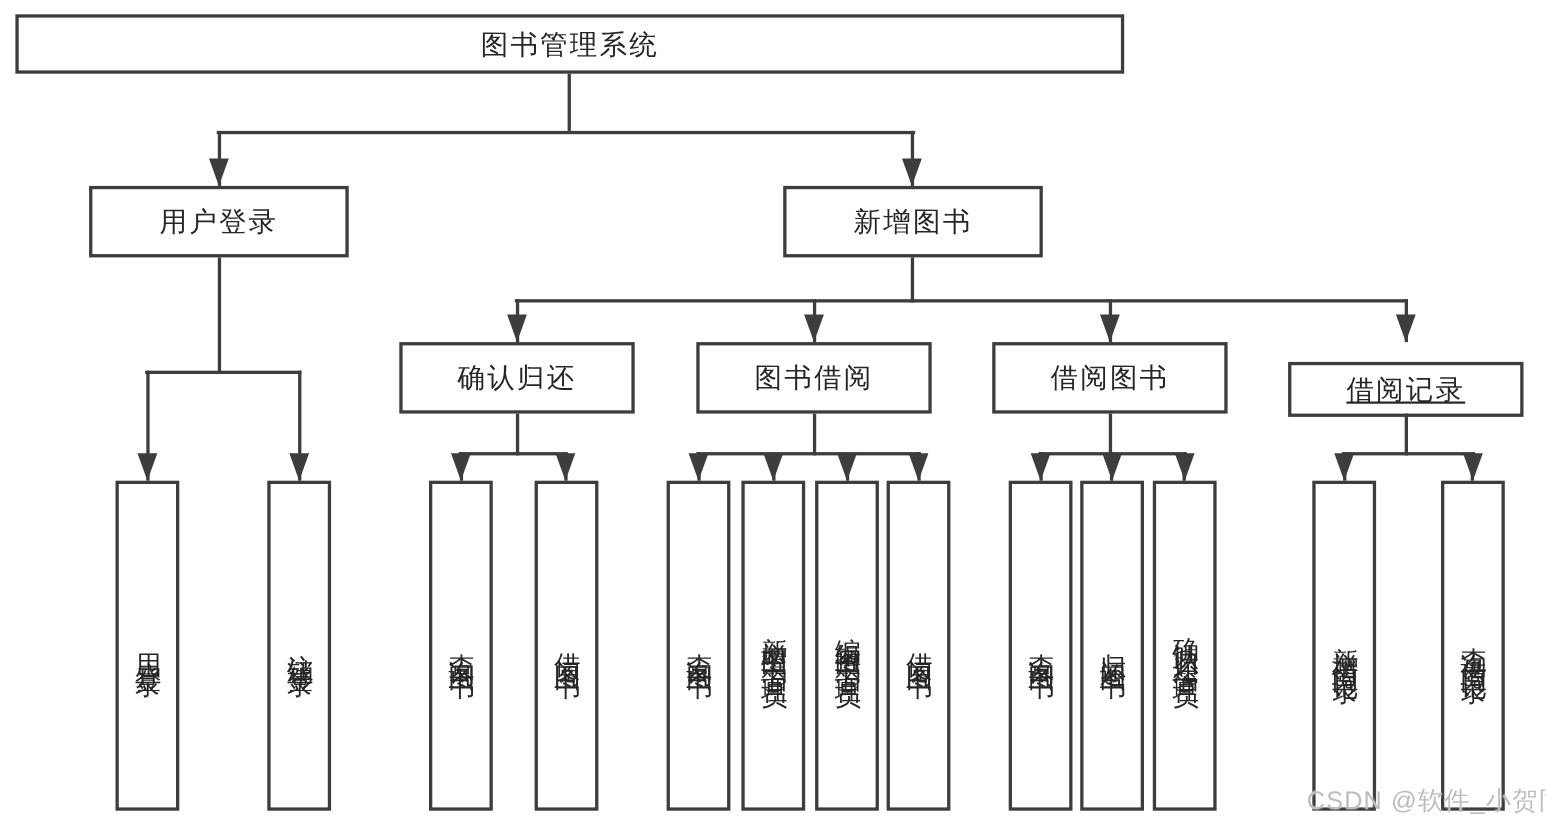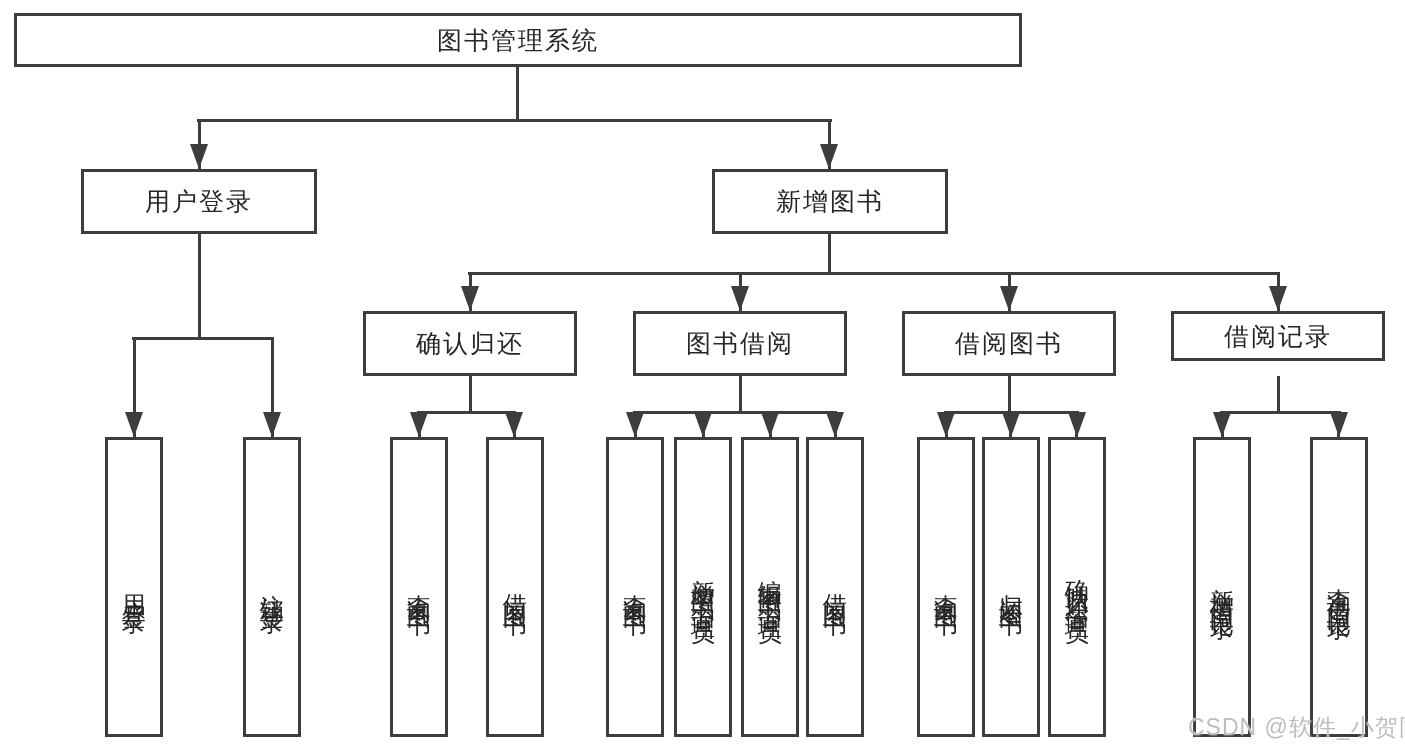--- a/index.html
+++ b/index.html
@@ -57,21 +57,21 @@
   </div>
 
   <div class="node" style="left:633px;top:311px;width:214px;height:65px;">
     <span class="hlabel">图书借阅</span>
   </div>
 
   <div class="node" style="left:902px;top:311px;width:214px;height:65px;">
     <span class="hlabel">借阅图书</span>
   </div>
 
-  <div class="node" style="left:1171px;top:311px;width:214px;height:50px;">
+  <div class="node" style="left:1171px;top:329px;width:214px;height:50px;text-decoration:underline;">
     <span class="hlabel">借阅记录</span>
   </div>
 
   <div class="node vnode" style="left:105px;top:437px;width:58px;height:300px;">
     <span class="vlabel">用户登录</span>
   </div>
   <div class="node vnode" style="left:243px;top:437px;width:58px;height:300px;">
     <span class="vlabel">注销登录</span>
   </div>
 

